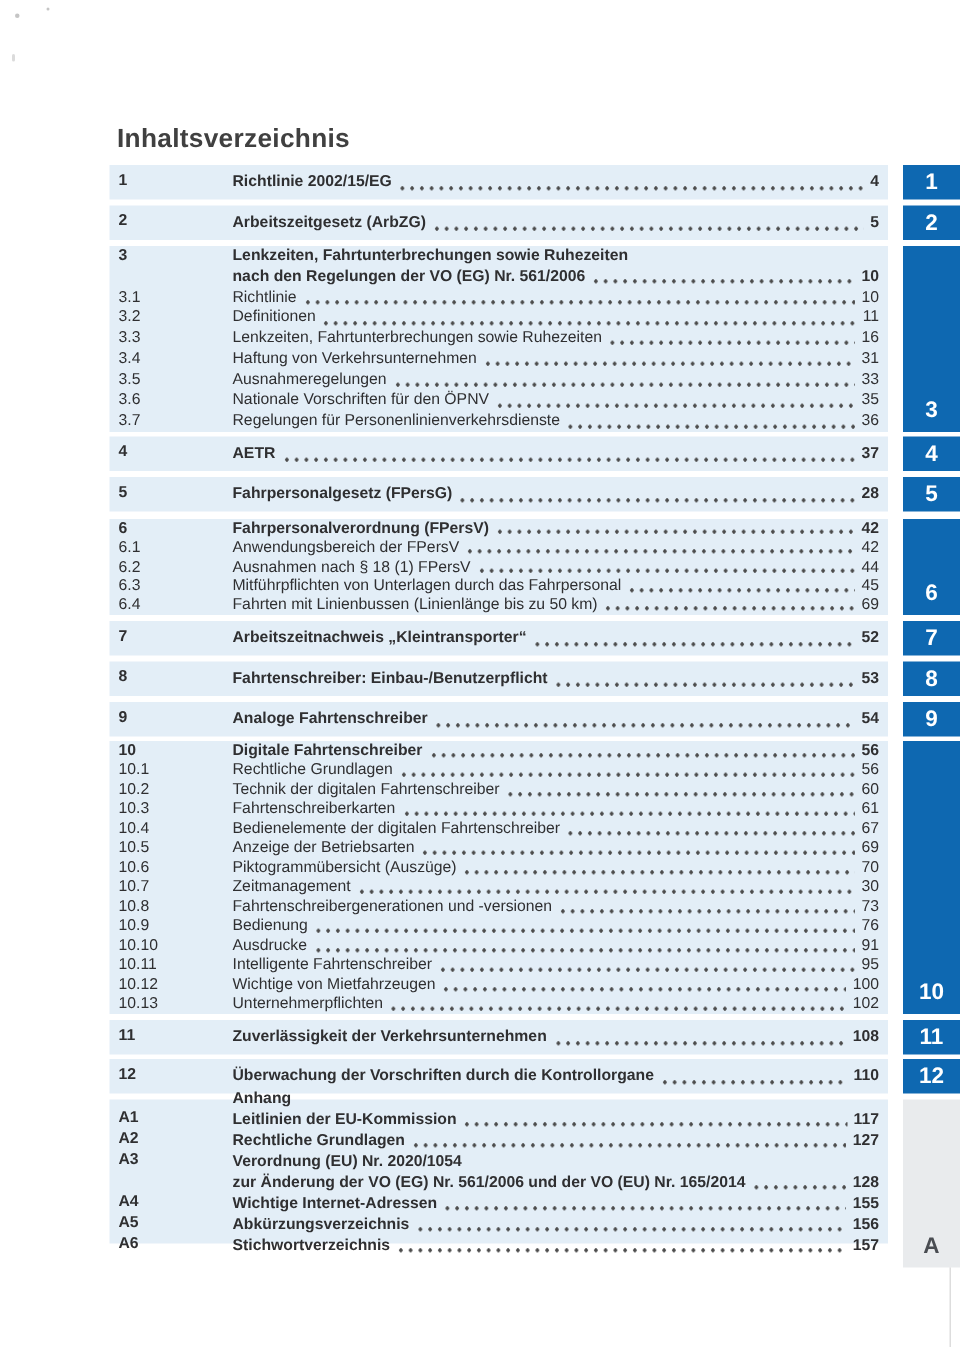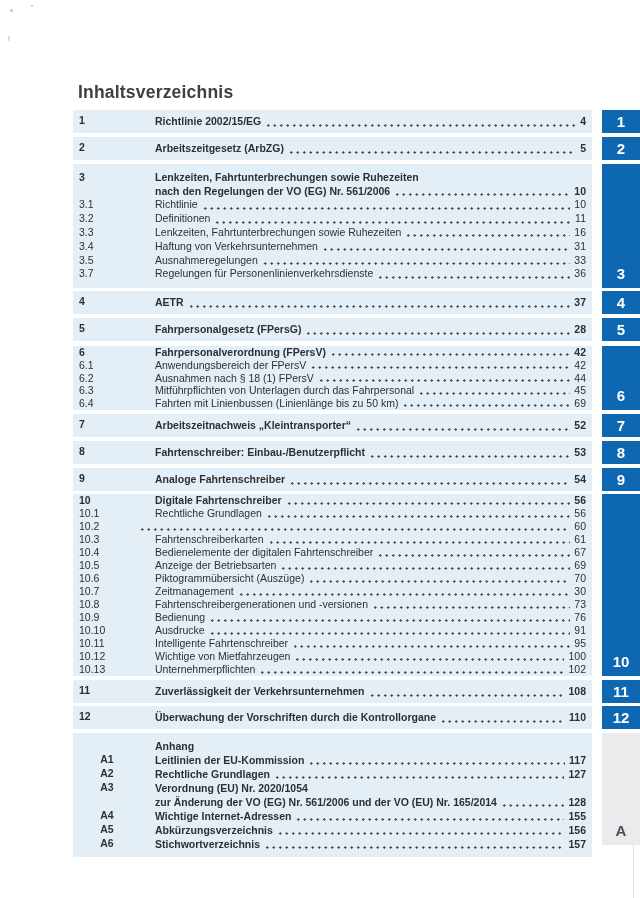--- a/index.html
+++ b/index.html
@@ -147,20 +147,30 @@
           <span class="num">3.5</span>
           <div class="body">
             <div class="line">
               <span class="txt">Ausnahmeregelungen</span>
               <div class="dots"></div>
               <span class="pageno">33</span>
             </div>
           </div>
         </div>
         <div class="row">
+          <span class="num">3.6</span>
+          <div class="body">
+            <div class="line">
+              <span class="txt">Nationale Vorschriften für den ÖPNV</span>
+              <div class="dots"></div>
+              <span class="pageno">35</span>
+            </div>
+          </div>
+        </div>
+        <div class="row">
           <span class="num">3.7</span>
           <div class="body">
             <div class="line">
               <span class="txt">Regelungen für Personenlinienverkehrsdienste</span>
               <div class="dots"></div>
               <span class="pageno">36</span>
             </div>
           </div>
         </div>
       </div>
@@ -294,20 +304,21 @@
               <span class="txt">Rechtliche Grundlagen</span>
               <div class="dots"></div>
               <span class="pageno">56</span>
             </div>
           </div>
         </div>
         <div class="row">
           <span class="num">10.2</span>
           <div class="body">
             <div class="line">
+              <span class="txt">Technik der digitalen Fahrtenschreiber</span>
               <div class="dots"></div>
               <span class="pageno">60</span>
             </div>
           </div>
         </div>
         <div class="row">
           <span class="num">10.3</span>
           <div class="body">
             <div class="line">
               <span class="txt">Fahrtenschreiberkarten</span>
@@ -434,21 +445,21 @@
           <span class="num">12</span>
           <div class="body">
             <div class="line">
               <span class="txt">Überwachung der Vorschriften durch die Kontrollorgane</span>
               <div class="dots"></div>
               <span class="pageno">110</span>
             </div>
           </div>
         </div>
       </div>
-      <div class="toc-section" style="top: 733px; height: 124px; text-align: center; --lh: 14.00px;">
+      <div class="toc-section" style="top: 733px; height: 96px; --lh: 14.00px;">
         <div class="row bold">
           <span class="num"></span>
           <div class="body">
             <div class="line">
               <span class="txt">Anhang</span>
             </div>
           </div>
         </div>
         <div class="row bold">
           <span class="num">A1</span>

